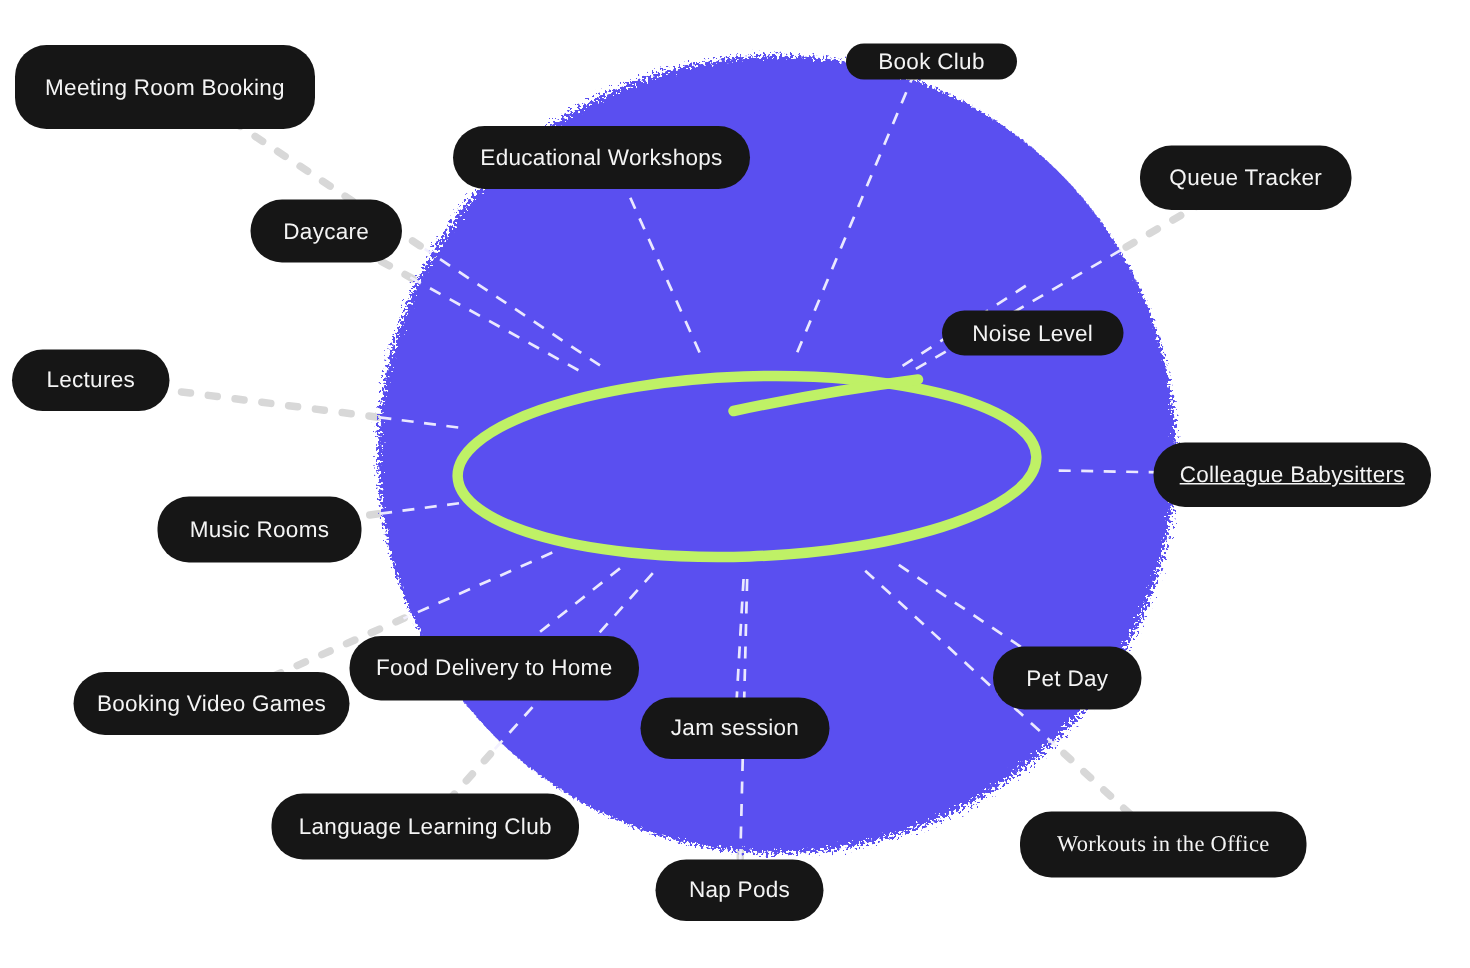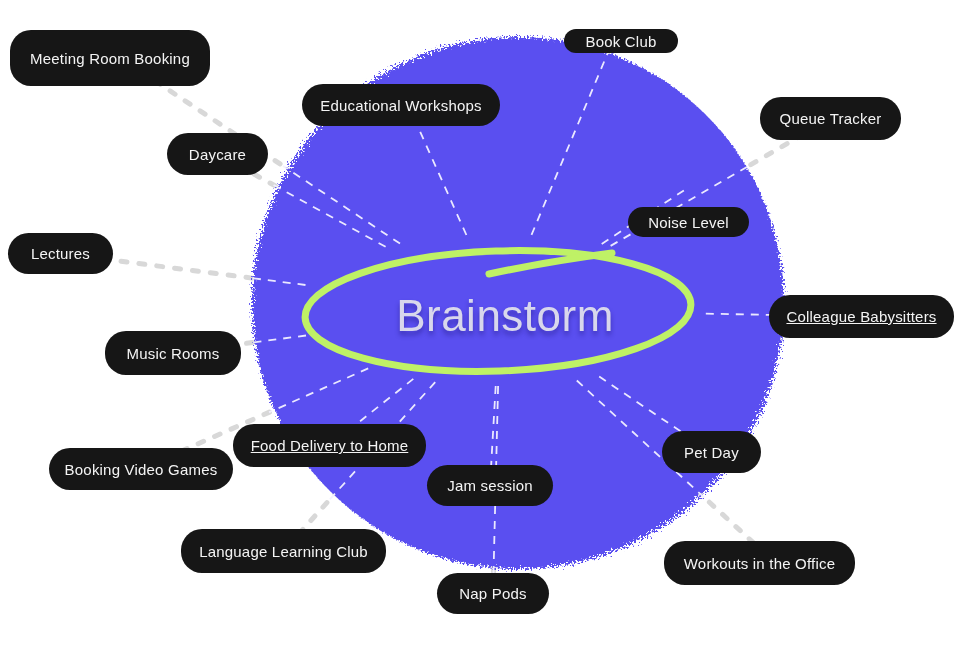--- a/index.html
+++ b/index.html
@@ -108,34 +108,33 @@
         <line x1="599.2" y1="376.6" x2="711.5" y2="452"></line>
         <line x1="576.8" y1="380.5" x2="775.5" y2="563"></line>
       </g>
 
     <g id="highlight" fill="none" stroke-width="7" stroke-linecap="round" stroke="#bff166">
       <ellipse cx="498" cy="311" rx="193" ry="60" transform="rotate(-2 498 311)"></ellipse>
       <path d="M 489 274 Q 550 261 612 253"></path>
     </g>
   </svg>
 
-  <div class="center-label">Brainstorm</div>
 
   <div id="nodes">
       <div class="pill" style="left: 10px; top: 30px; width: 200px; height: 56px;">Meeting Room Booking</div>
       <div class="pill" style="left: 302px; top: 84px; width: 198px; height: 42px;">Educational Workshops</div>
       <div class="pill" style="left: 564px; top: 29px; width: 114px; height: 24px;">Book Club</div>
       <div class="pill" style="left: 760px; top: 97px; width: 141px; height: 43px; text-align: right;">Queue Tracker</div>
       <div class="pill" style="left: 167px; top: 133px; width: 101px; height: 42px;">Daycare</div>
       <div class="pill" style="left: 628px; top: 167px; width: 121px; height: 30px; margin-top: 40px;">Noise Level</div>
       <div class="pill" style="left: 8px; top: 233px; width: 105px; height: 41px;">Lectures</div>
       <div class="pill" style="left: 769px; top: 295px; width: 185px; height: 43px; text-decoration: underline;">Colleague Babysitters</div>
       <div class="pill" style="left: 105px; top: 331px; width: 136px; height: 44px;">Music Rooms</div>
       <div class="pill" style="left: 49px; top: 448px; width: 184px; height: 42px;">Booking Video Games</div>
-      <div class="pill" style="left: 233px; top: 424px; width: 193px; height: 43px; text-decoration: underline;">Food Delivery to Home</div>
+      <div class="pill" style="left: 233px; top: 424px; width: 193px; height: 43px;">Food Delivery to Home</div>
       <div class="pill" style="left: 427px; top: 465px; width: 126px; height: 41px;">Jam session</div>
       <div class="pill" style="left: 181px; top: 529px; width: 205px; height: 44px;">Language Learning Club</div>
       <div class="pill" style="left: 437px; top: 573px; width: 112px; height: 41px;">Nap Pods</div>
       <div class="pill" style="left: 662px; top: 431px; width: 99px; height: 42px;">Pet Day</div>
-      <div class="pill" style="left: 664px; top: 541px; width: 191px; height: 44px;">Workouts in the Office</div>
+      <div class="pill" style="left: 680px; top: 541px; width: 191px; height: 44px; font-family: Liberation Serif, serif;">Workouts in the Office</div>
     </div>
 
 </div>
 
 </body></html>

